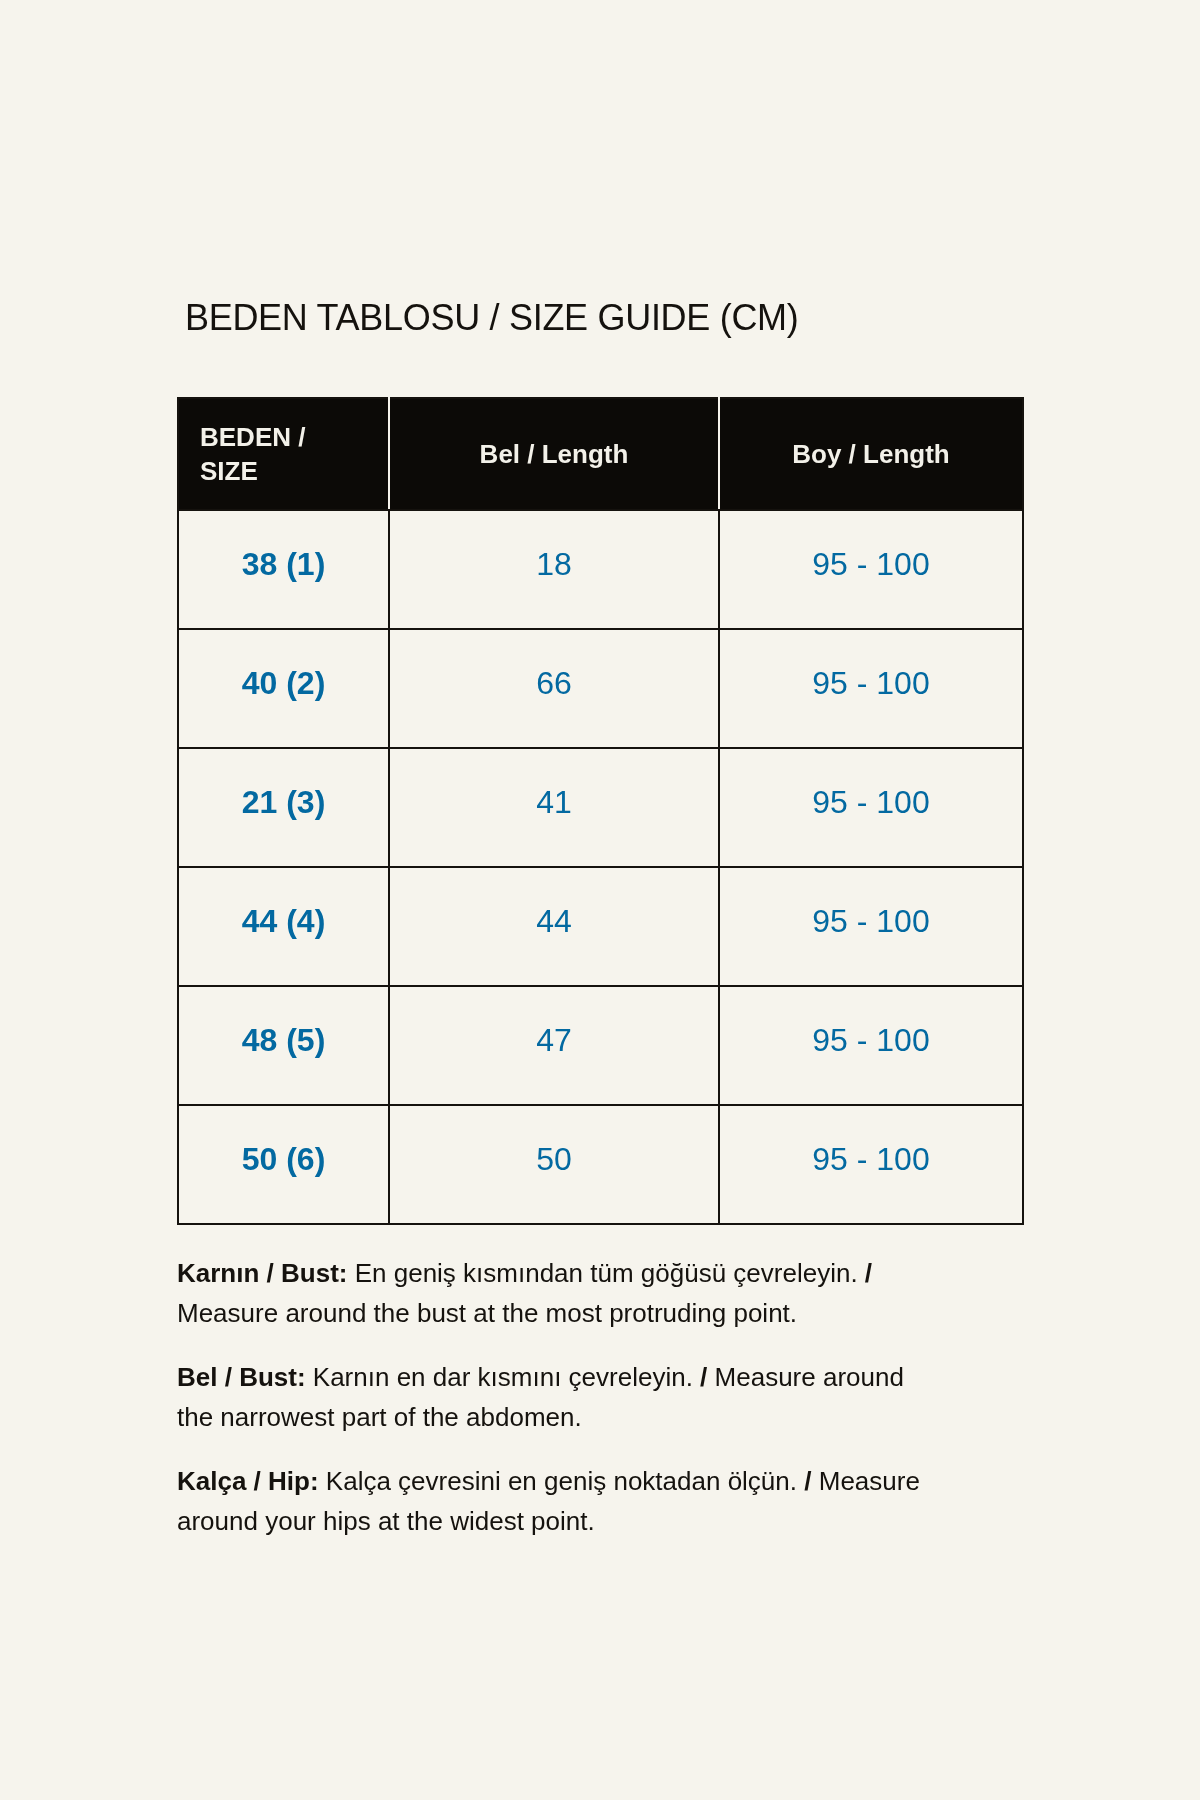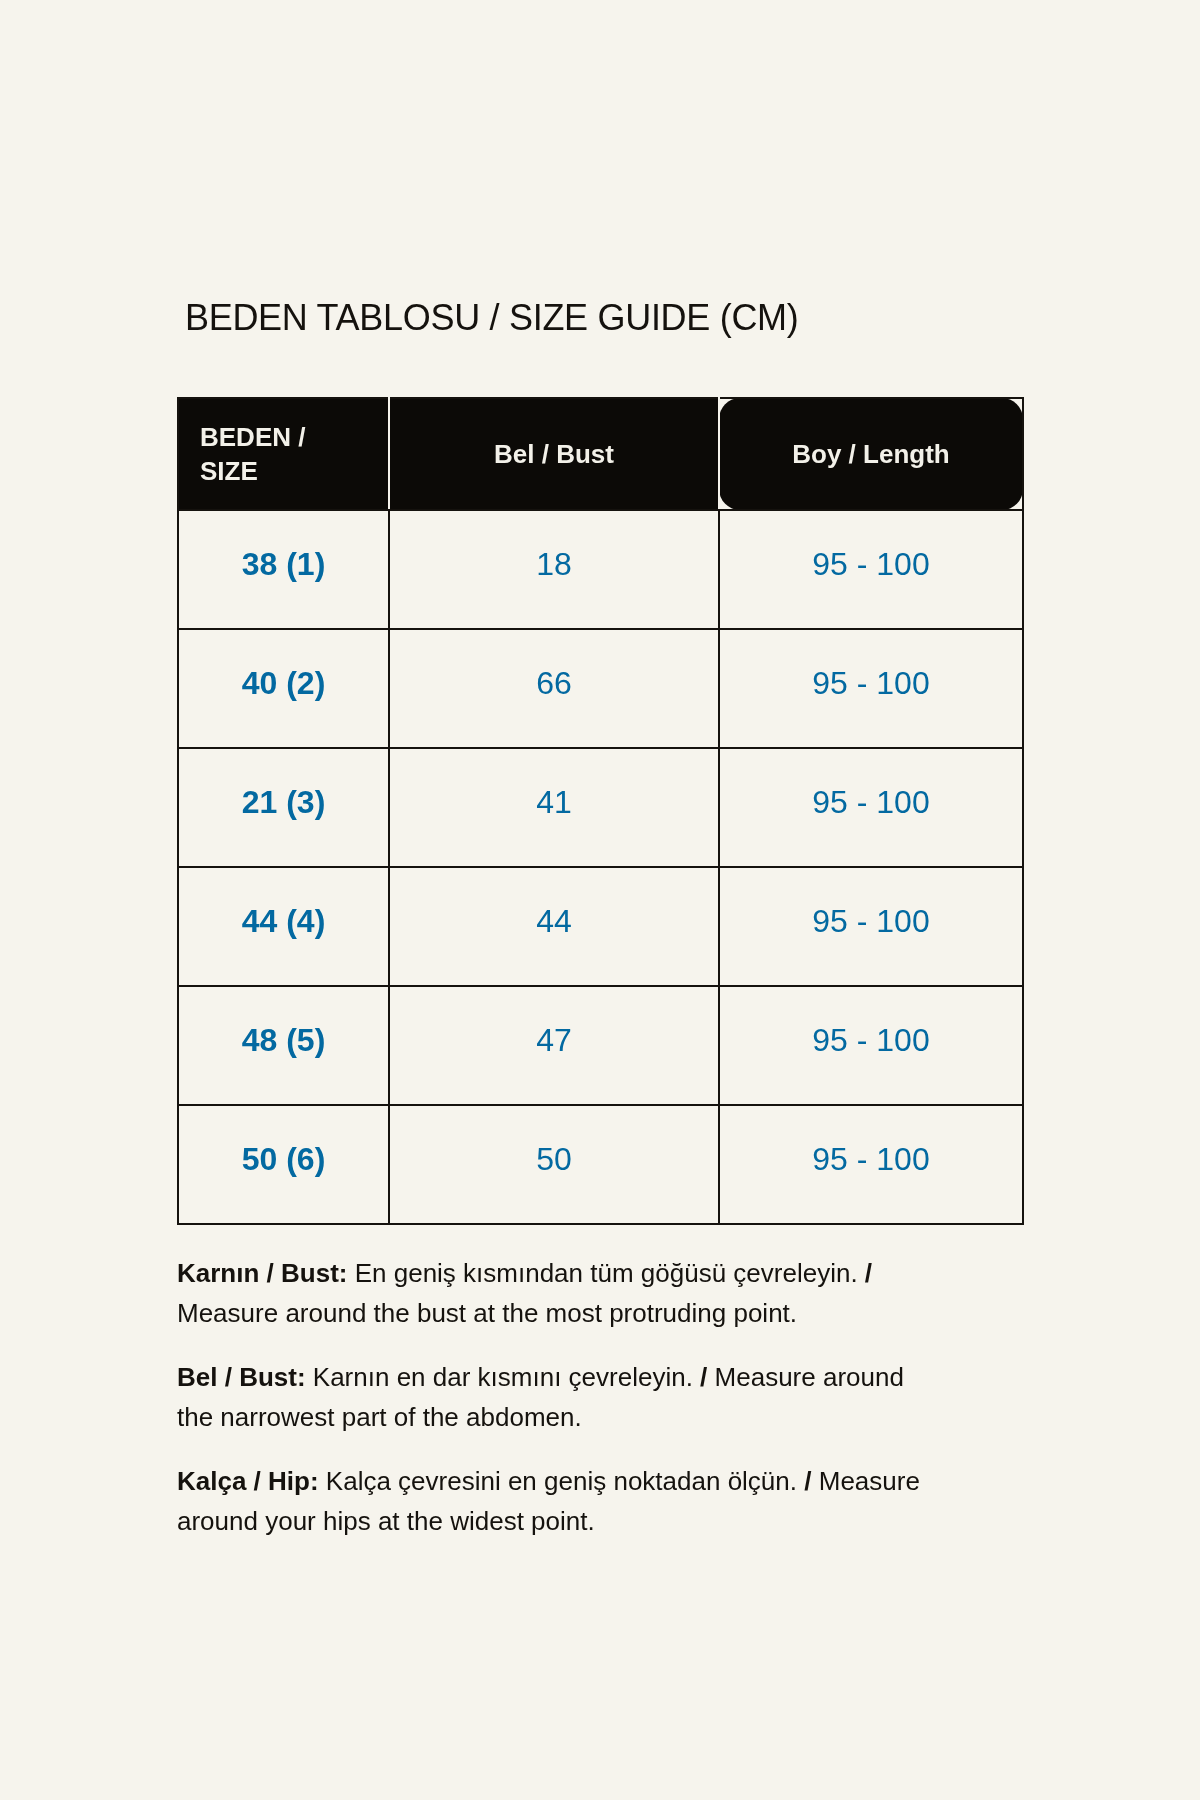--- a/index.html
+++ b/index.html
@@ -43,21 +43,21 @@
     background:var(--header-bg);
     color:var(--header-text);
     height:112px;
     font-size:26px;
     font-weight:700;
     text-align:center;
     vertical-align:middle;
     border-right:2px solid var(--bg);
     border-bottom:2px solid var(--ink);
   }
-  thead th:last-child{border-right:none;border-radius:21px;}
+  thead th:last-child{border-right:none;}
   thead th.col-size{text-align:left;padding-left:21px;}
   thead th.col-size .wrap{
     display:inline-block;
     width:150px;
     line-height:34px;
     text-align:left;
   }
   tbody td{
     height:119px;
     border:2px solid var(--ink);
@@ -88,21 +88,21 @@
   <colgroup>
     <col class="c-size">
       <col class="c-waist">
       <col class="c-length">
   </colgroup>
   <thead>
     <tr>
       <th class="col-size">
         <span class="wrap">BEDEN / SIZE</span>
       </th>
-      <th>Bel / Bust</th>
+      <th>Bel / Length</th>
       <th>Boy / Length</th>
     </tr>
   </thead>
   <tbody>
     <tr>
       <td class="cell-size">38 (1)</td>
       <td>18</td>
       <td>95 - 100</td>
     </tr>
     <tr>

